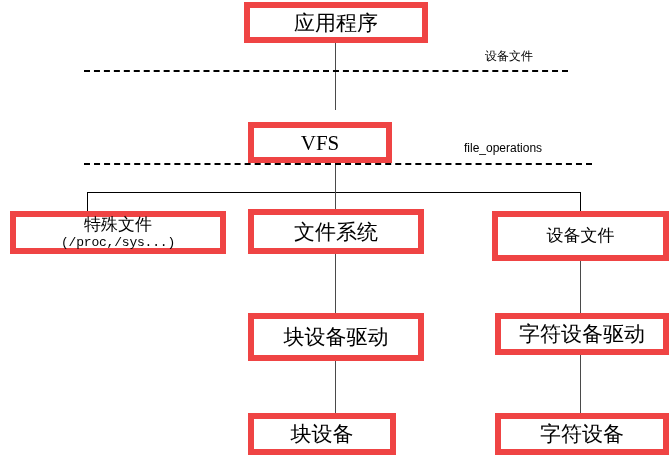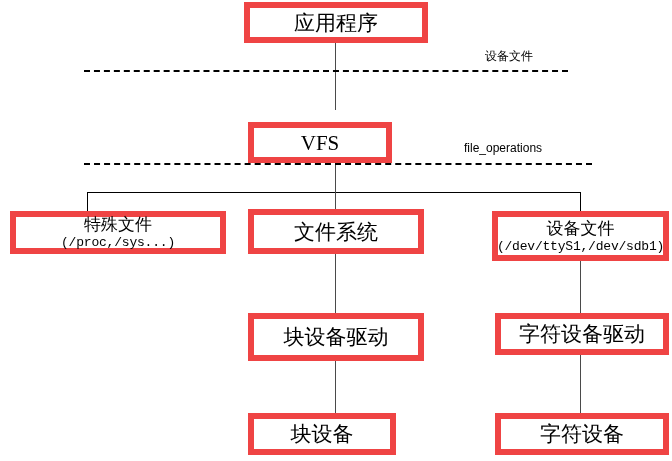--- a/index.html
+++ b/index.html
@@ -138,21 +138,20 @@
     <div class="title">特殊文件</div>
     <div class="sub">(/proc,/sys...)</div>
   </div>
 
   <div class="node" style="left:248px; top:209px; width:176px; height:45px;">
     <div class="title">文件系统</div>
   </div>
 
   <div class="node two-line" style="left:492px; top:211px; width:177px; height:50px;">
     <div class="title">设备文件</div>
-    <div class="sub">(/dev/ttyS1,/dev/sdb1)</div>
   </div>
 
   <div class="node" style="left:248px; top:313px; width:176px; height:48px;">
     <div class="title">块设备驱动</div>
   </div>
 
   <div class="node" style="left:495px; top:313px; width:174px; height:42px;">
     <div class="title">字符设备驱动</div>
   </div>
 

